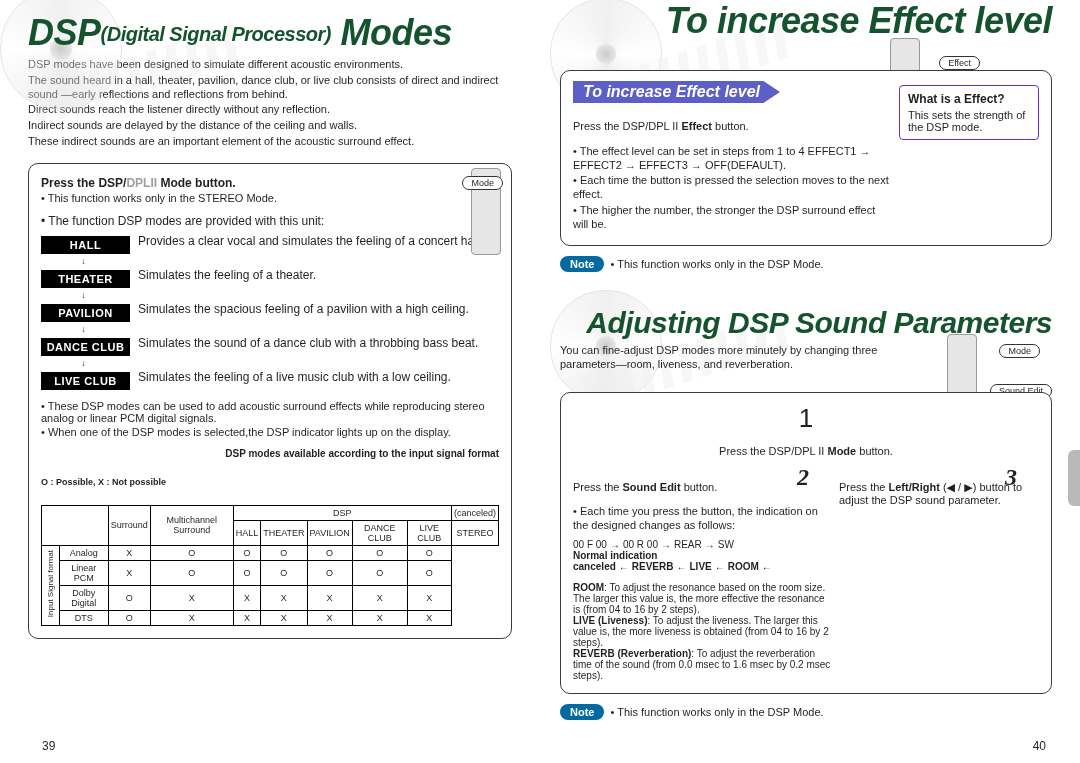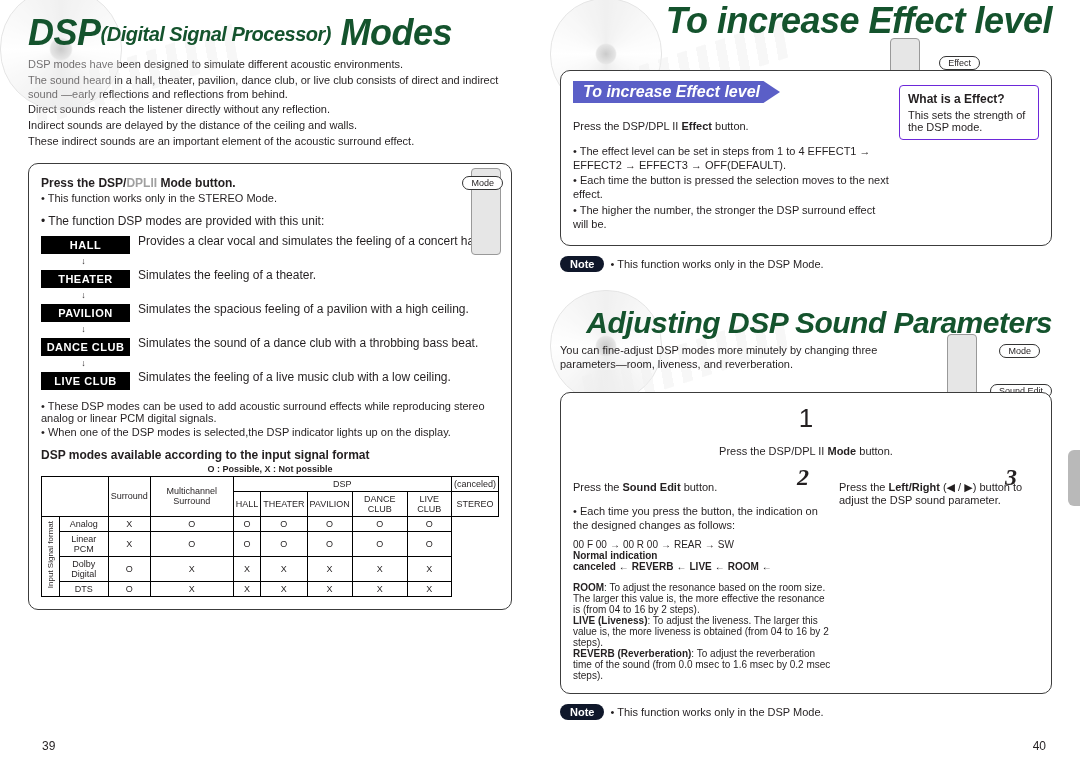--- a/index.html
+++ b/index.html
@@ -16,33 +16,33 @@
 .instr .gray{font-weight:700;color:#a0a0a0}
 .bullet{font-size:11px;margin:2px 0}
 .bullet::before{content:"• ";}
 .row{font-size:12px;margin:0 0 2px 0}
 .row::before{content:"• ";}
 .mode-table{margin:6px 0 8px 0;font-size:12px}
 .mode-table .mrow{display:flex;align-items:flex-start;margin-bottom:10px}
 .mode-label{display:inline-block;background:#000;color:#fff;font-weight:700;font-size:11px;padding:3px 2px;text-align:center;width:85px;min-width:85px;margin-right:8px;letter-spacing:.5px;margin-top:2px}
 .mode-desc{font-size:12px;line-height:1.25}
 .arrow-down{font-size:9px;text-align:center;width:85px;margin:-8px 0 2px 0}
-.chart-title{font-size:12px;font-weight:700;text-align:left;margin-top:10px}
-.legend{font-size:9px;font-weight:700;text-align:center;margin:2px 0}
+.chart-title{font-size:10px;font-weight:700;text-align:right;margin-top:10px}
+.legend{font-size:9px;font-weight:700;text-align:left;margin:18px 0}
 table.compat{border-collapse:collapse;font-size:9px;width:100%;margin-top:2px}
 table.compat th,table.compat td{border:1px solid #000;padding:2px 2px;text-align:center}
 table.compat th{font-weight:400}
 .vhdr{writing-mode:vertical-rl;transform:rotate(180deg);font-size:8px;padding:0 2px}
 .page-num{position:absolute;bottom:10px;font-size:12px}
 .page-num.left{left:42px}
 .page-num.right{right:34px}
 .remote{position:absolute;width:28px;height:85px;background:#e6e6e6;border:1px solid #999;border-radius:4px}
 .remote.big{height:95px}
 .pill{position:absolute;border:1px solid #333;border-radius:12px;font-size:9px;padding:1px 8px;background:#fff}
-.note-oval{display:inline-block;background:#0f172a;color:#fff;font-size:11px;font-weight:700;border-radius:50px;padding:2px 10px;margin-right:6px}
+.note-oval{display:inline-block;background:#0369a1;color:#fff;font-size:11px;font-weight:700;border-radius:50px;padding:2px 10px;margin-right:6px}
 .note-line{font-size:11px;margin-top:10px;position:relative;z-index:3}
 .sub-banner{display:inline-block;background:#5b5fc7;color:#fff;font-weight:700;font-style:italic;font-size:16px;padding:2px 20px 2px 10px;margin-bottom:6px;clip-path:polygon(0 0,92% 0,100% 50%,92% 100%,0 100%);position:relative;z-index:2}
 .halfrow{display:flex;gap:8px;margin-top:6px}
 .halfcol{flex:1;min-width:0;position:relative}
 .halfcol .num{font-family:'Times New Roman',serif;font-style:italic;font-weight:700;font-size:24px;position:absolute;top:-6px;right:22px}
 .mini{font-size:11px;line-height:1.25}
 .mini strong{font-weight:700}
 .effect-box{border:1px solid #6d28d9;border-radius:4px;padding:6px 8px;font-size:12px;margin-top:4px}
 .effect-box .q{font-weight:700}
 .param-flow{font-size:10px;margin-top:6px}

